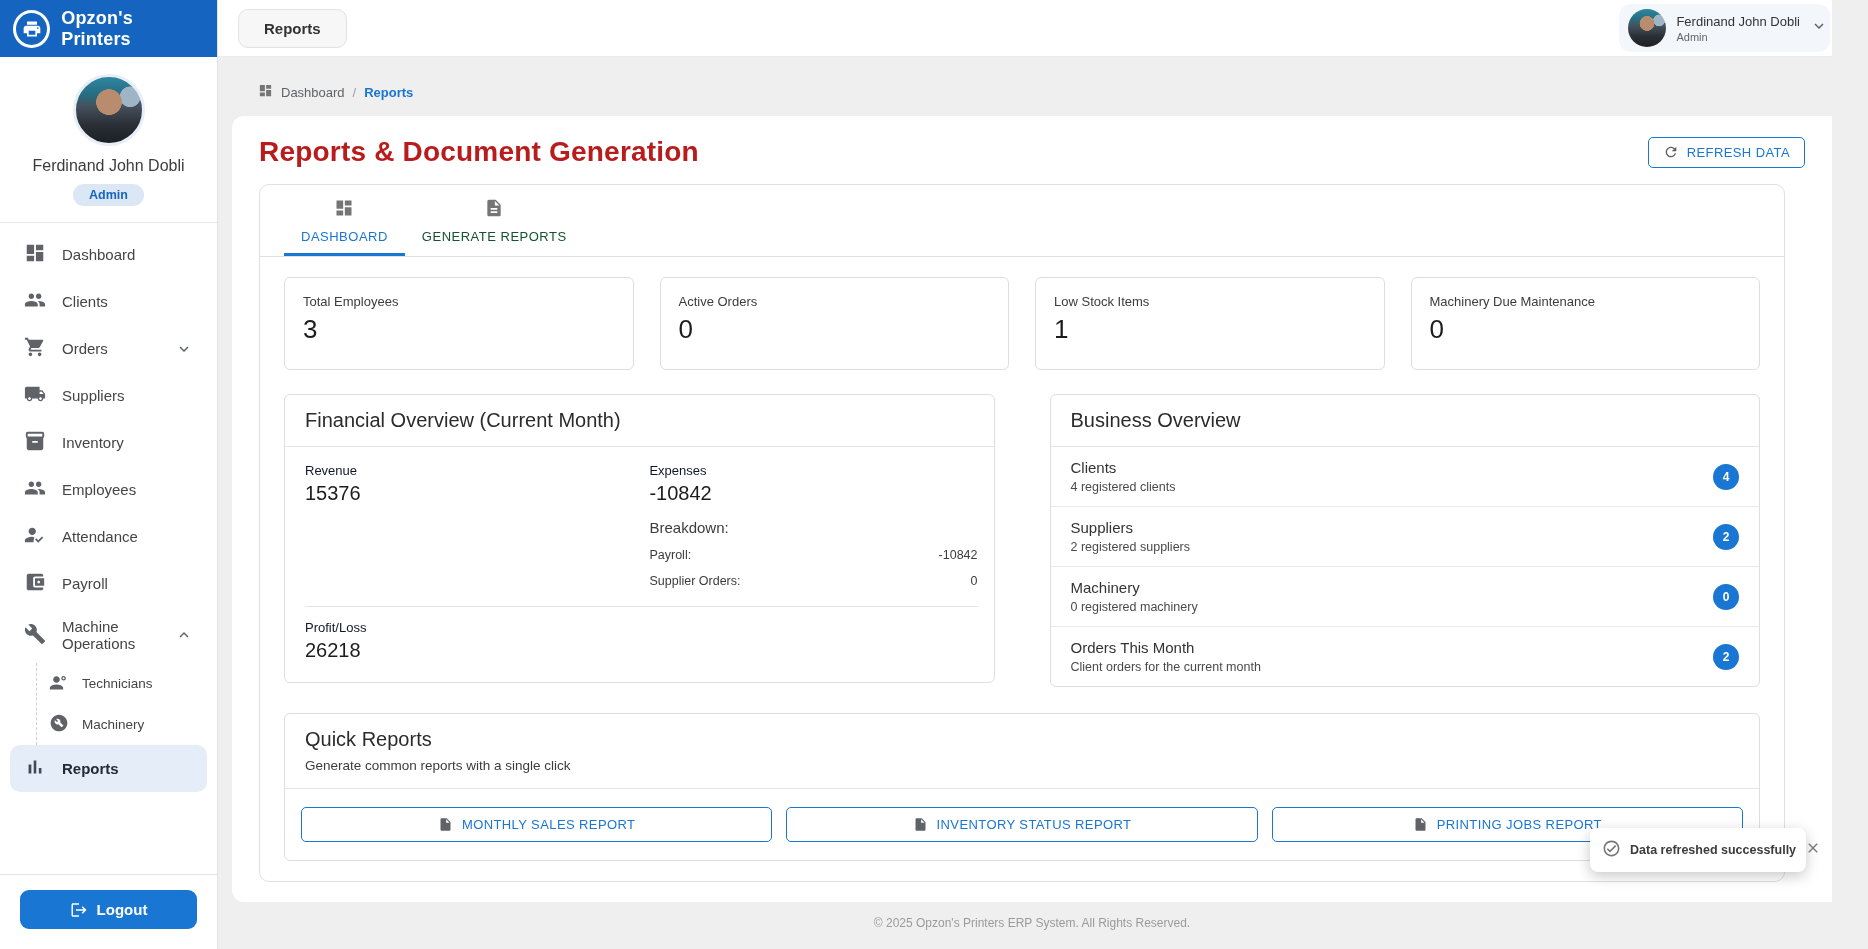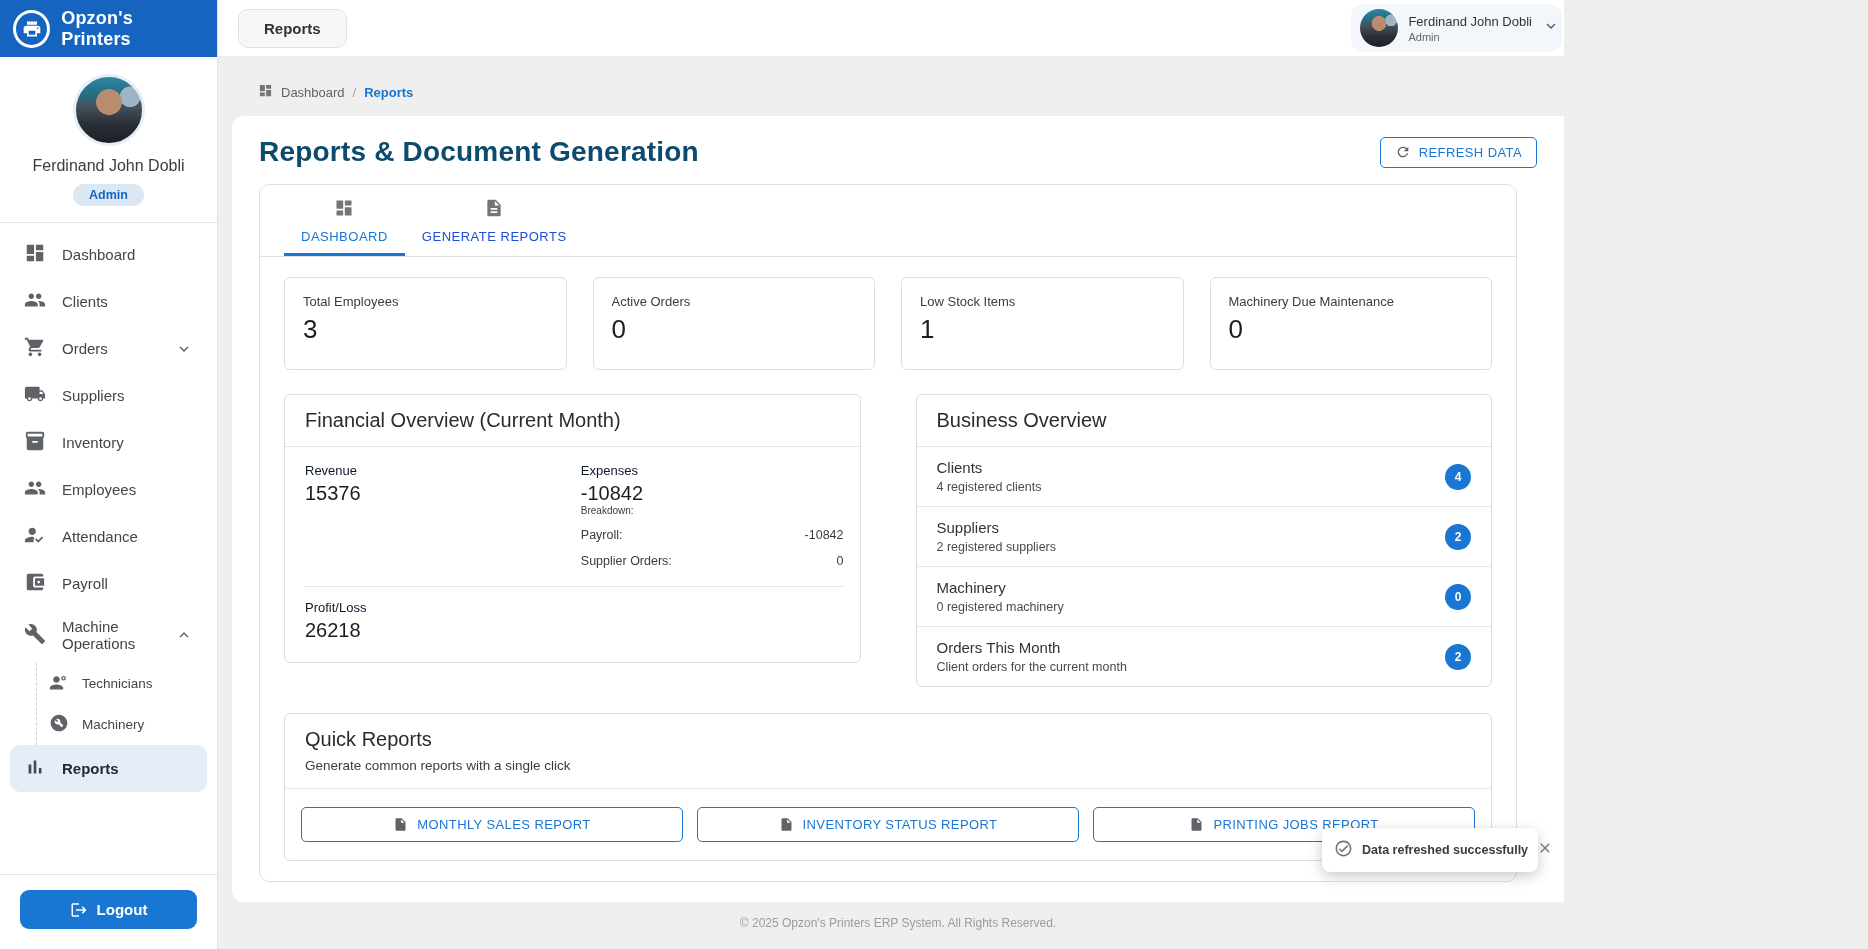--- a/index.html
+++ b/index.html
@@ -1,21 +1,21 @@
 <!DOCTYPE html>
 <html><head>
 <meta charset="utf-8">
 <style>
   * { box-sizing: border-box; margin: 0; padding: 0; }
   html,body { width:1868px; height:949px; }
   body {
     font-family:"Liberation Sans", sans-serif;
     background:#efefef; color:#212121; overflow:hidden;
   }
-  .app { display:flex; width:1564px; height:949px; }
+  .app { display:flex; width:1832px; height:949px; }
 
   
   .sidebar { width:218px; min-width:218px; background:#fff; border-right:1px solid #e3e3e3; display:flex; flex-direction:column; }
   .brand { height:57px; background:#1565c0; display:flex; align-items:center; gap:11px; padding:0 13px; }
   .brand-badge { width:38px; height:38px; border-radius:50%; border:3px solid #fff; display:flex; align-items:center; justify-content:center; }
   .brand-badge svg { width:20px; height:20px; fill:#fff; }
   .brand-name { color:#fff; font-size:18px; font-weight:bold; letter-spacing:.2px; }
 
   .profile { text-align:center; padding:17px 10px 16px; border-bottom:1px solid #e8e8e8; }
   .avatar { border-radius:50%; background:
@@ -54,50 +54,50 @@
 
   .content { flex:1; background:#efefef; position:relative; padding:26px 0 0 14px; min-height:0; }
   .breadcrumb { display:flex; align-items:center; gap:8px; margin:0 0 15px 26px; font-size:13px; color:#5f6368; }
   .breadcrumb .bc-ic svg { width:15px; height:15px; fill:#757575; }
   .bc-root { cursor:pointer; }
   .bc-sep { color:#9e9e9e; }
   .bc-current { color:#1976d2; font-weight:600; }
 
   .panel { background:#fff; border-radius:12px 0 0 12px; padding:14px 27px 20px; }
   .title-row { display:flex; align-items:center; justify-content:space-between; padding:6px 0 16px; }
-  .page-title { font-size:28px; font-weight:bold; color:#0c4a6e; letter-spacing:.2px; }
+  .page-title { font-size:28px; font-weight:bold; color:#b91c1c; letter-spacing:.2px; }
   .refresh-btn { height:31px; background:#fff; border:1px solid #1976d2; border-radius:5px; color:#1976d2; font-family:inherit; font-size:13px; font-weight:500; letter-spacing:.4px; display:flex; align-items:center; gap:8px; padding:0 14px; cursor:pointer;text-align:right; }
   .refresh-btn svg { width:16px; height:16px; fill:#616161; }
 
   .outer-card { border:1px solid #e0e0e0; border-radius:10px; margin-right:20px; padding:0 24px 20px; }
   .tabs-bar { display:flex; margin:0 -24px; padding:0 24px; border-bottom:1px solid #e0e0e0; }
   .tab { display:flex; flex-direction:column; align-items:center; gap:7px; padding:13px 17px 12px; cursor:pointer; }
   .tab .tab-ic svg { width:20px; height:20px; fill:#757575; }
-  .tab-label { font-size:13px; letter-spacing:.5px; color:#1d4ed8; font-weight:500; }
+  .tab-label { font-size:13px; letter-spacing:.5px; color:#14532d; font-weight:500; }
   .tab.active { box-shadow: inset 0 -3px 0 #1976d2; }
   .tab.active .tab-label { color:#1976d2; }
 
   .stats-row { display:flex; gap:26px; margin-top:20px; }
   .stat-card { flex:1; border:1px solid #dedede; border-radius:6px; padding:16px 18px 24px; background:#fff; }
   .stat-label { font-size:13px; color:#3c3c3c; }
   .stat-value { font-size:26px; color:#1d1d1d; margin-top:5px; }
 
   .card { border:1px solid #dedede; border-radius:6px; background:#fff; }
   .card-header { padding:14px 20px; font-size:20px; color:#2b2b2b; border-bottom:1px solid #e5e5e5; }
 
   .overview-row { display:flex; gap:28px; margin-top:24px; align-items:flex-start; }
   .fin-card { flex:1; }
   .biz-card { flex:1;margin-left:27px; }
 
   .fin-body { display:flex; padding:16px 16px 0 20px; }
   .fin-col-l { flex:1.05; }
   .fin-col-r { flex:1; }
   .mini-label { font-size:13px; color:#0f172a; }
   .fin-value { font-size:20px; color:#1d1d1d; margin-top:4px; }
-  .bd-label { font-size:10px; color:#3c3c3c; }
+  .bd-label { font-size:15px; color:#3c3c3c; margin-top:14px; }
   .bd-row { display:flex; justify-content:space-between; font-size:12.5px; color:#3c3c3c; margin-top:12px; }
   .fin-divider { border-top:1px solid #e5e5e5; margin:18px 16px 0 20px; }
   .fin-profit { padding:13px 20px 20px; }
 
   .biz-row { display:flex; align-items:center; justify-content:space-between; padding:12px 20px; }
   .biz-row + .biz-row { border-top:1px solid #e9e9e9; }
   .biz-title { font-size:15px; color:#333; }
   .biz-sub { font-size:12.5px; color:#4a4a4a; margin-top:4px; }
   .badge { width:26px; height:26px; border-radius:50%; background:#1976d2; color:#fff; font-size:12px; font-weight:bold; display:flex; align-items:center; justify-content:center; }
 

